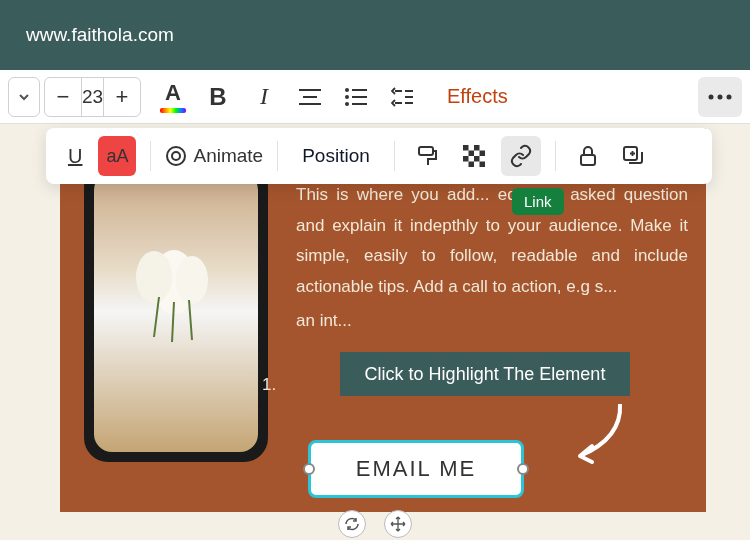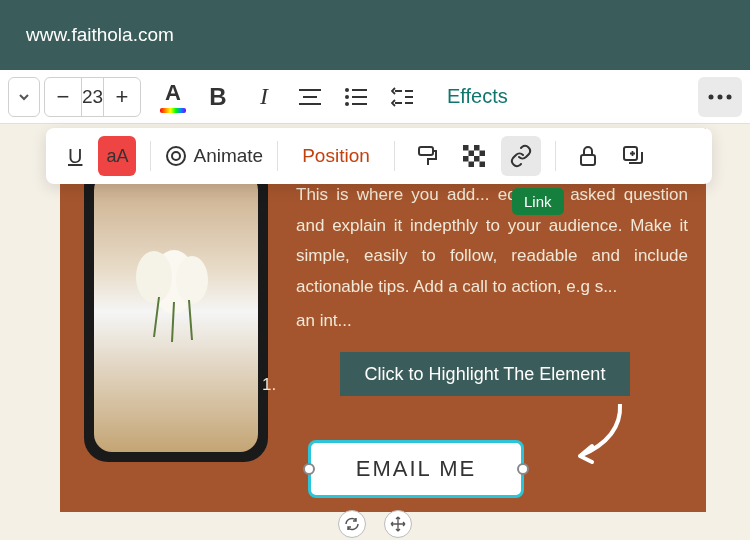--- a/index.html
+++ b/index.html
@@ -102,21 +102,21 @@
     }
     .bold-btn { font-weight: 700; font-size: 24px; }
     .italic-btn { font-style: italic; font-family: serif; font-size: 24px; }
     .effects-btn {
       padding: 0 20px;
       height: 40px;
       display: flex;
       align-items: center;
       font-size: 20px;
       cursor: pointer;
-      color: #0f766e;
+      color: #c2410c;
     }
     .more-btn {
       width: 44px;
       height: 40px;
       background: #eaeaea;
       border-radius: 6px;
       display: flex;
       align-items: center;
       justify-content: center;
       cursor: pointer;
@@ -149,21 +149,21 @@
       color: #333;
     }
     .sec-divider {
       width: 1px;
       height: 30px;
       background: #e0e0e0;
       margin: 0 6px;
     }
     .animate-group { display: flex; align-items: flex-end; gap: 6px; }
     .animate-label { font-size: 19px; color: #333; }
-    .pos-label { font-size: 19px; color: #c2410c; padding: 0 10px; }
+    .pos-label { font-size: 19px; color: #0f172a; padding: 0 10px; }
     .link-btn-active {
       background: #e8e8e8;
     }
     .tooltip {
       position: absolute;
       top: 188px;
       left: 512px;
       background: #15803d;
       color: white;
       padding: 5px 12px;

